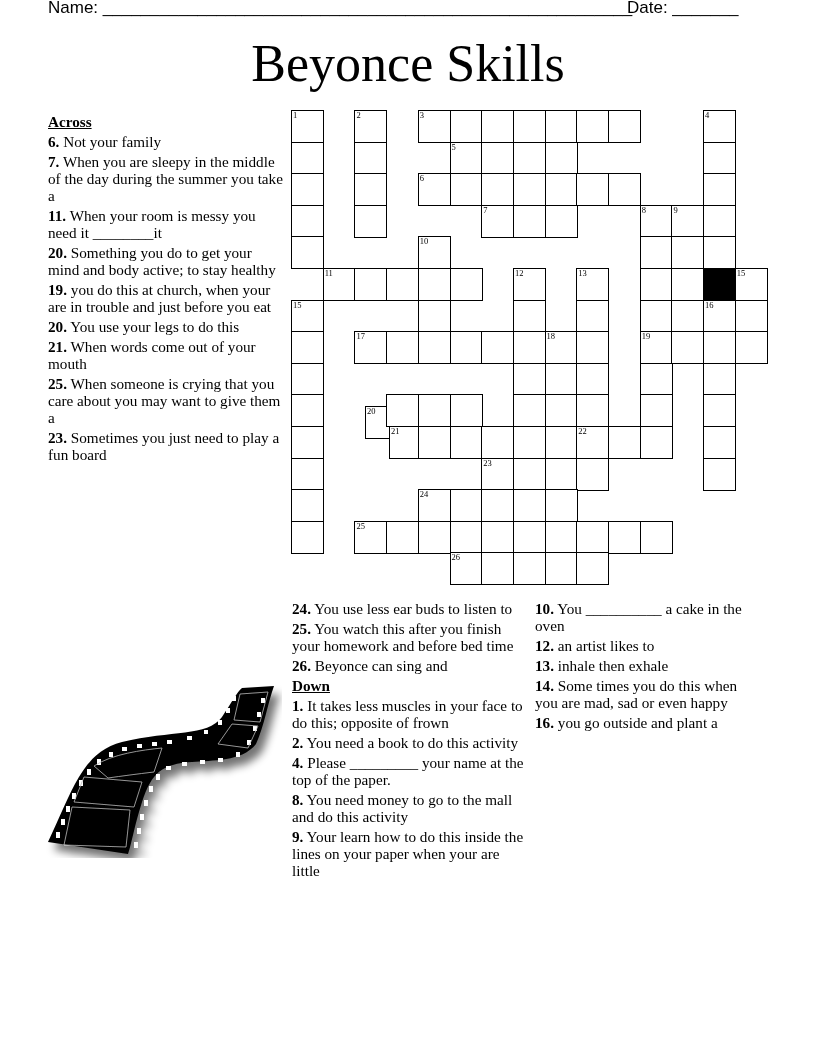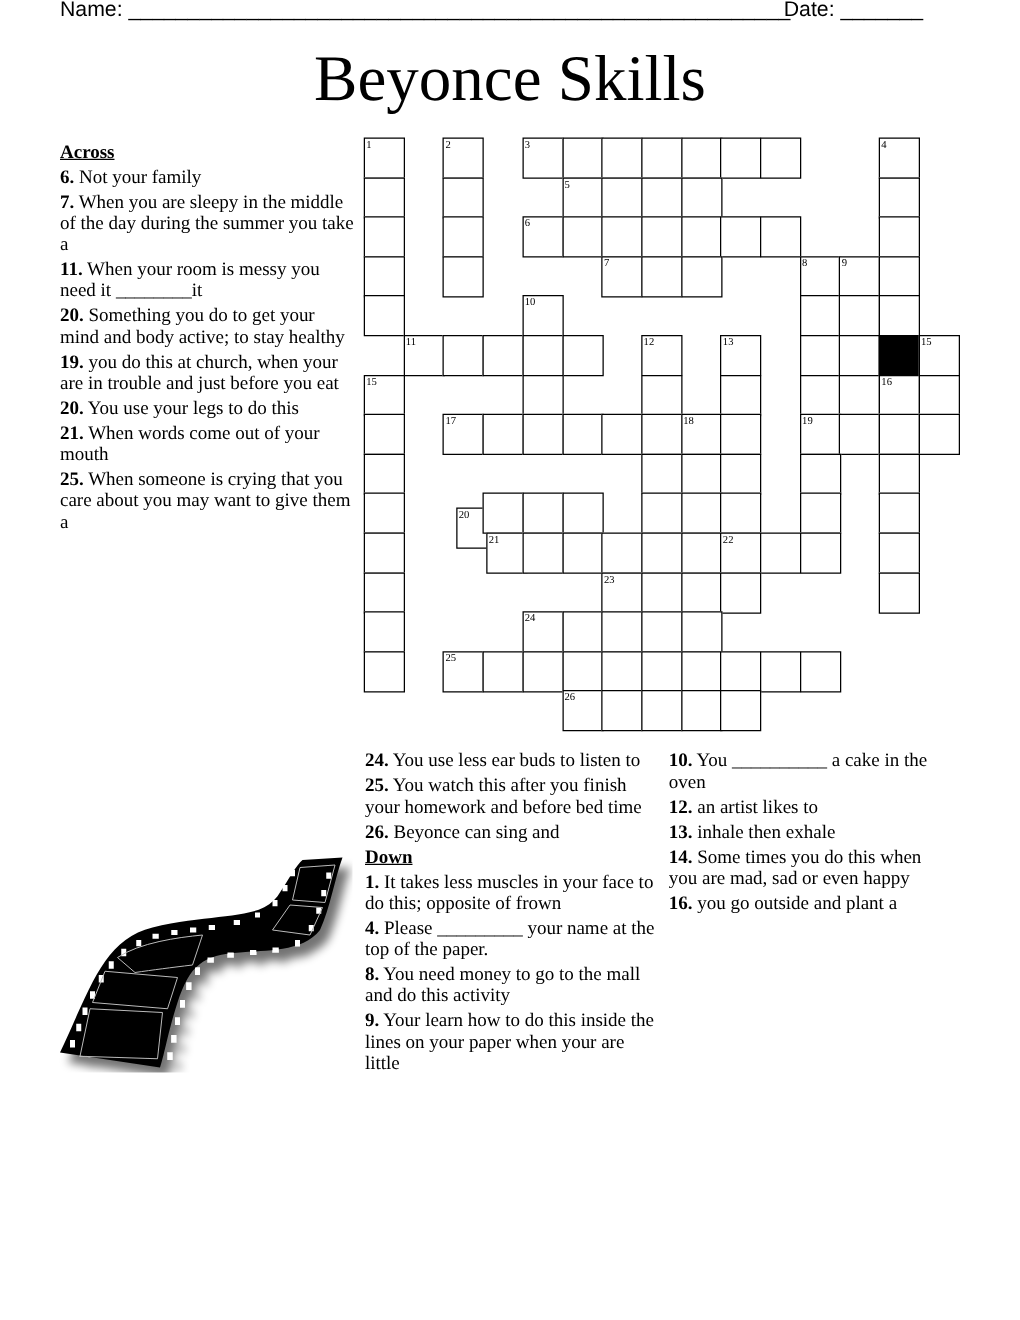--- a/index.html
+++ b/index.html
@@ -213,32 +213,34 @@
   <div class="heading">Across</div>
   <div id="across-list-a">
       <div class="clue"><span class="num">6.</span><span> Not your family</span></div>
       <div class="clue"><span class="num">7.</span><span> When you are sleepy in the middle of the day during the summer you take a</span></div>
       <div class="clue"><span class="num">11.</span><span> When your room is messy you need it ________it</span></div>
       <div class="clue"><span class="num">20.</span><span> Something you do to get your mind and body active; to stay healthy</span></div>
       <div class="clue"><span class="num">19.</span><span> you do this at church, when your are in trouble and just before you eat</span></div>
       <div class="clue"><span class="num">20.</span><span> You use your legs to do this</span></div>
       <div class="clue"><span class="num">21.</span><span> When words come out of your mouth</span></div>
       <div class="clue"><span class="num">25.</span><span> When someone is crying that you care about you may want to give them a</span></div>
+      <div class="clue"><span class="num">23.</span><span> Sometimes you just need to play a fun board</span></div>
     </div>
 </div>
 
 <div class="clues" id="mid-col">
   <div id="across-list-b">
       <div class="clue"><span class="num">24.</span><span> You use less ear buds to listen to</span></div>
       <div class="clue"><span class="num">25.</span><span> You watch this after you finish your homework and before bed time</span></div>
       <div class="clue"><span class="num">26.</span><span> Beyonce can sing and</span></div>
     </div>
   <div class="heading">Down</div>
   <div id="down-list-a">
       <div class="clue"><span class="num">1.</span><span> It takes less muscles in your face to do this; opposite of frown</span></div>
+      <div class="clue"><span class="num">2.</span><span> You need a book to do this activity</span></div>
       <div class="clue"><span class="num">4.</span><span> Please _________ your name at the top of the paper.</span></div>
       <div class="clue"><span class="num">8.</span><span> You need money to go to the mall and do this activity</span></div>
       <div class="clue"><span class="num">9.</span><span> Your learn how to do this inside the lines on your paper when your are little</span></div>
     </div>
 </div>
 
 <div class="clues" id="right-col">
   <div id="down-list-b">
       <div class="clue"><span class="num">10.</span><span> You __________ a cake in the oven</span></div>
       <div class="clue"><span class="num">12.</span><span> an artist likes to</span></div>

